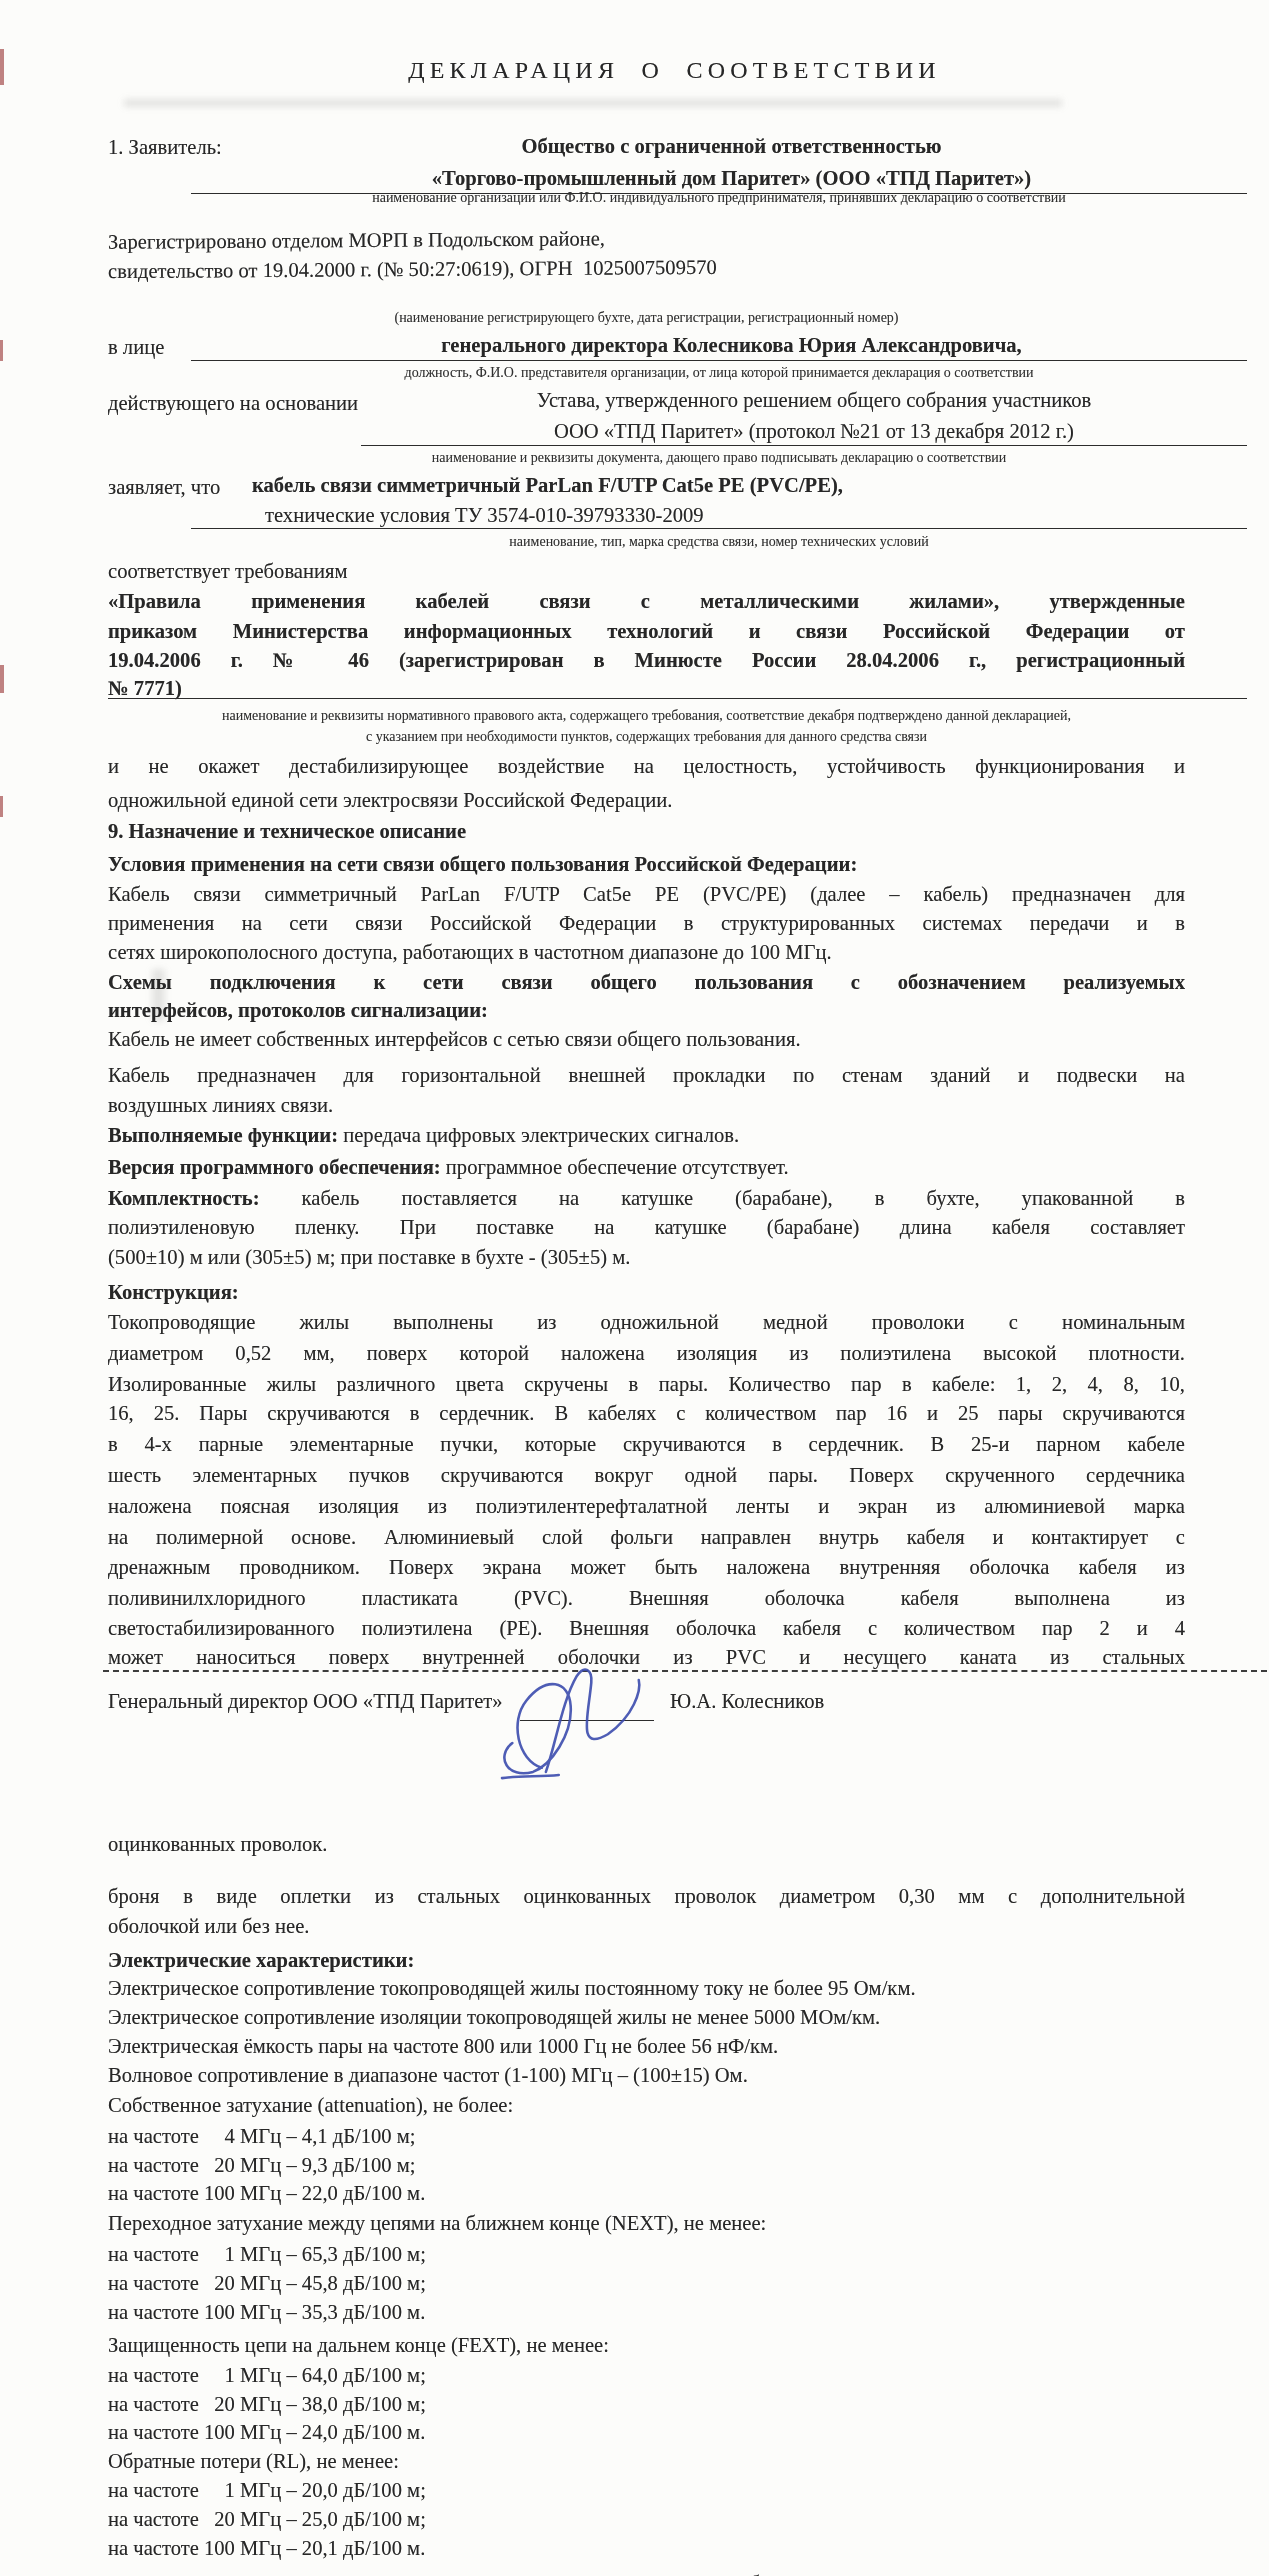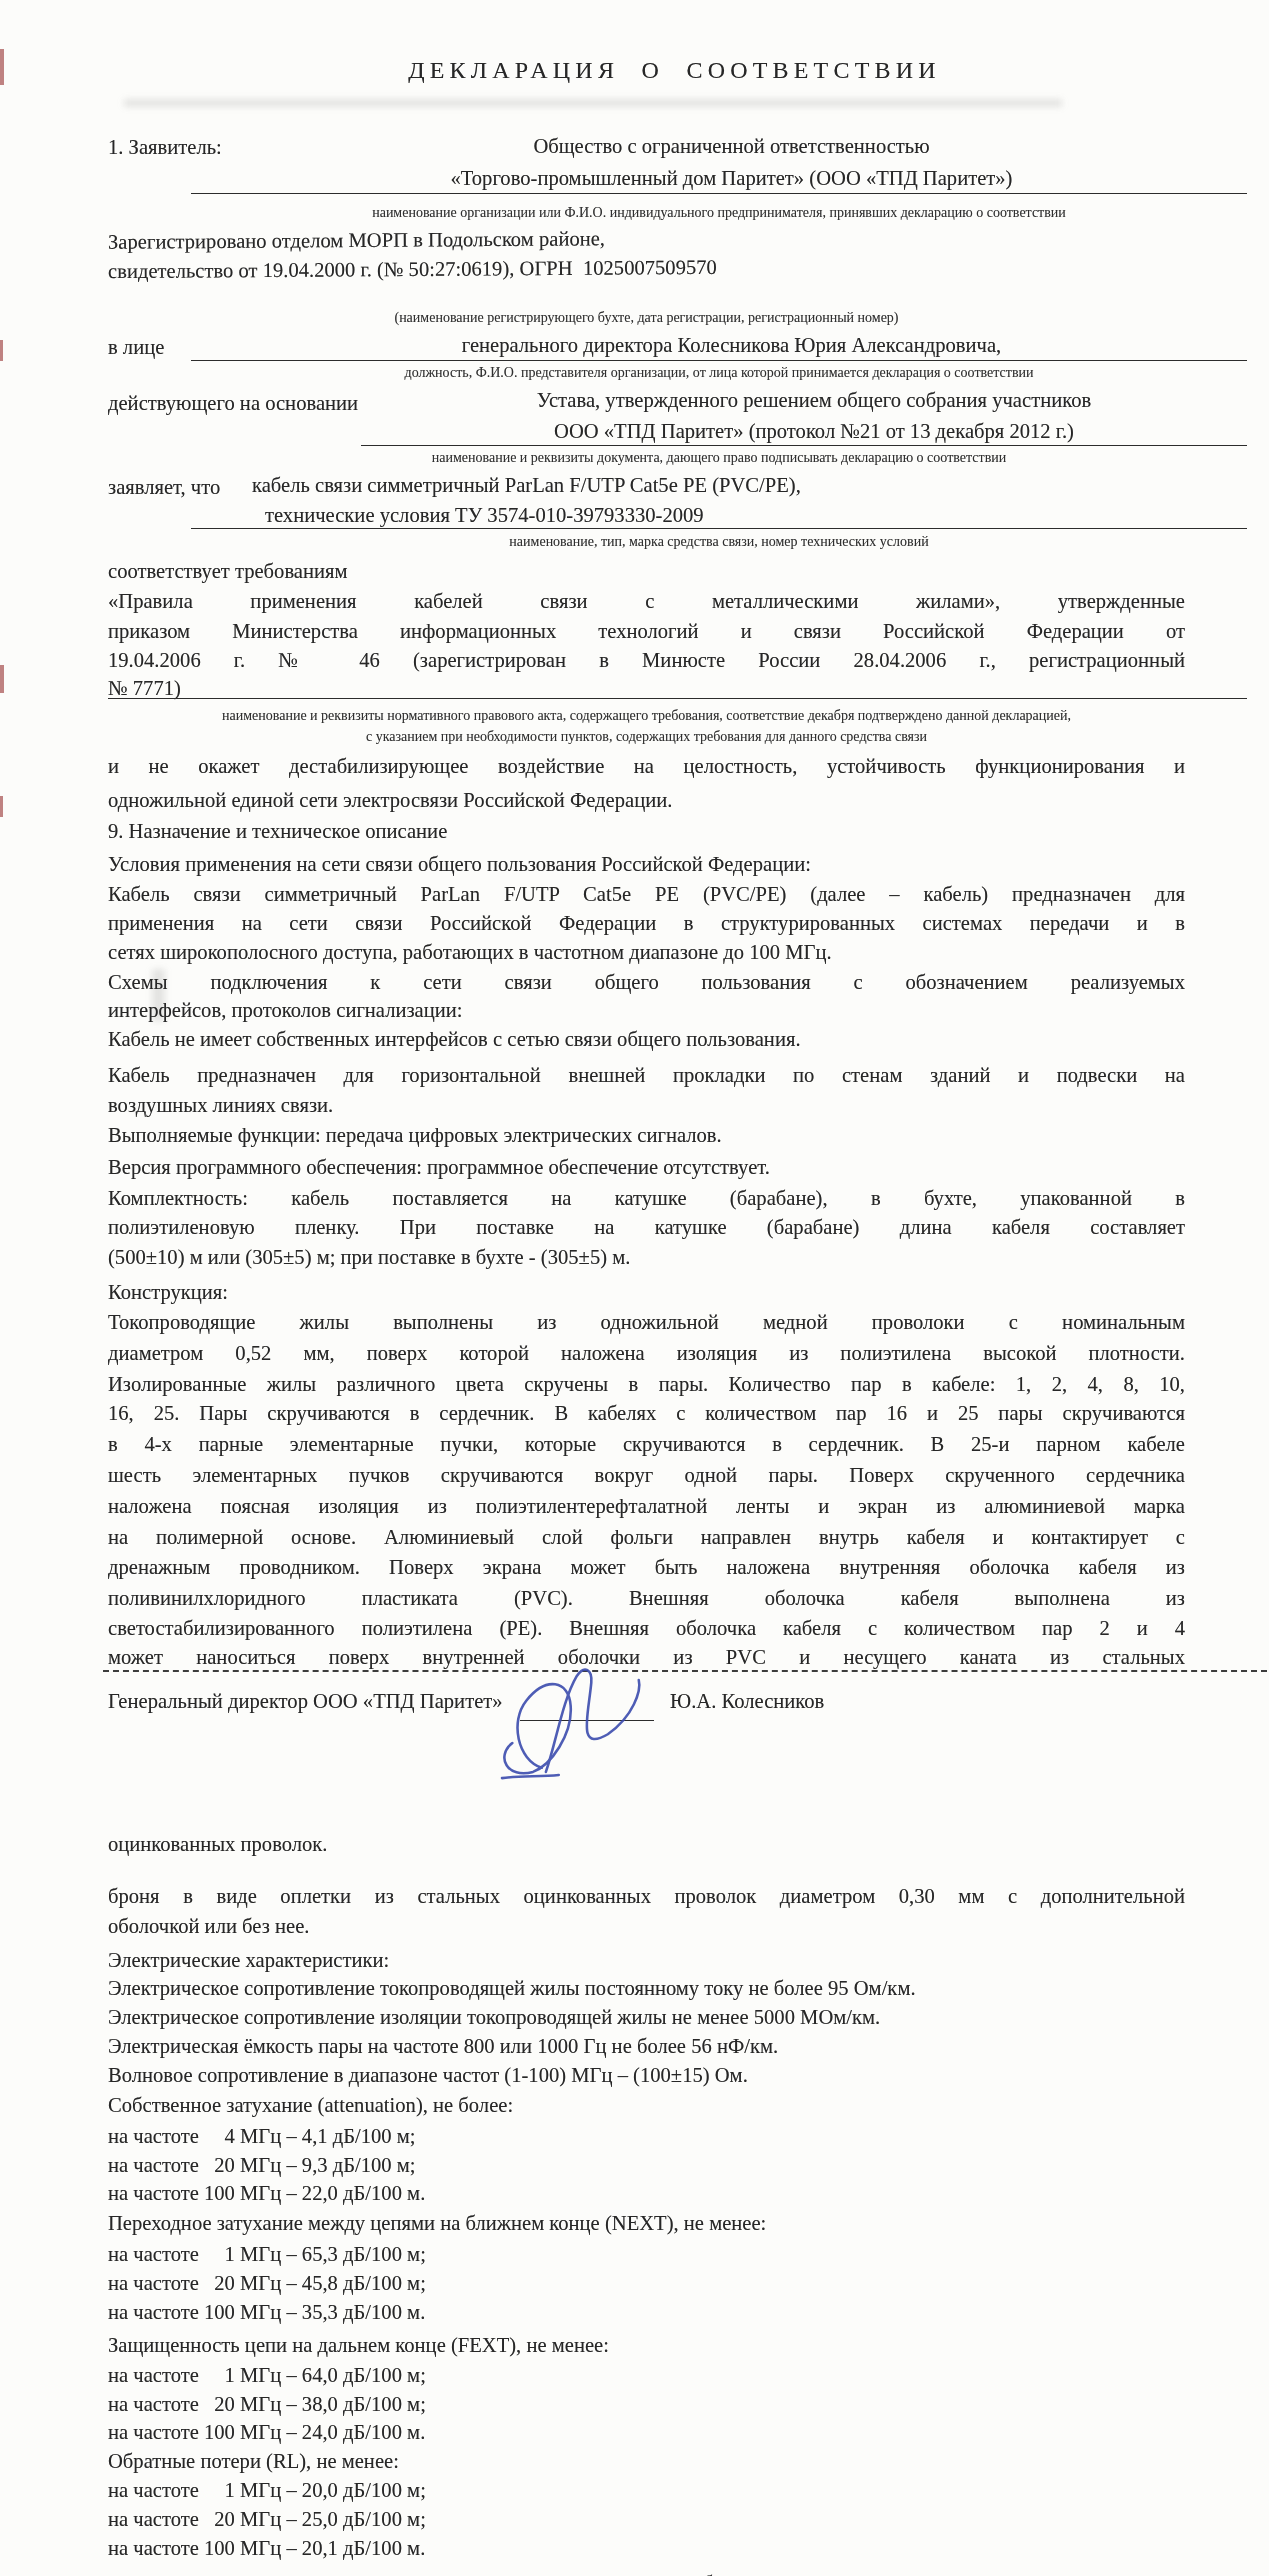--- a/index.html
+++ b/index.html
@@ -1,20 +1,20 @@
 <!DOCTYPE html>
 <html style="font-size:8.2px"><head>
 <meta charset="utf-8">
 <style>
   html,body{margin:0;padding:0;background:#e8e8e6;}
   #page{position:relative;width:1269px;height:3530px;background:#fcfcfa;overflow:hidden;
         font-family:"Liberation Serif",serif;color:#272727;}
   .ln{position:absolute;white-space:pre;font-size:20.6px;line-height:1.05;
       text-shadow:0 0 0.5px rgba(70,70,70,.45);}
-  .b{font-weight:400;}
+  .b{font-weight:700;}
   .c{font-size:14px;color:#303030;text-shadow:0 0 0.5px rgba(90,90,90,.4);}
   .ctr{text-align:center;}
   .j{white-space:normal;text-align:justify;}
   .j::after{content:"";display:inline-block;width:100%;height:0;}
   .rule{position:absolute;height:0;border-top:1.5px solid #2c2c2c;}
   .dash{position:absolute;height:0;border-top:2.1px dashed #3c3c3c;}
   .title{font-size:24px;letter-spacing:5.2px;padding-left:40px;}
   .smudge{position:absolute;background:rgba(110,110,110,.17);filter:blur(3.1px);}
   .redmark{position:absolute;background:rgba(140,30,30,.55);filter:blur(0.5px);}
   svg{position:absolute;overflow:visible;}
@@ -30,21 +30,21 @@
   <div class="redmark" style="left:0;top:665px;width:3.6px;height:28px"></div>
   <div class="redmark" style="left:0;top:796px;width:3.1px;height:20.6px"></div>
   <div class="smudge" style="left:152px;top:969px;width:13.4px;height:52px"></div>
 
   <div class="ln title ctr" style="left:0;top:58px;width:1269px">ДЕКЛАРАЦИЯ  О  СООТВЕТСТВИИ</div>
 
   <div class="ln" style="left:108px;top:137px">1. Заявитель:</div>
   <div class="ln b ctr" style="left:247px;top:136px;width:969px">Общество с ограниченной ответственностью</div>
   <div class="ln b ctr" style="left:247px;top:168px;width:969px">«Торгово-промышленный дом Паритет» (ООО «ТПД Паритет»)</div>
   <div class="rule" style="left:191px;top:193px;width:1056px"></div>
-  <div class="ln c ctr" style="left:191px;top:206px;width:1056px">наименование организации или Ф.И.О. индивидуального предпринимателя, принявших декларацию о соответствии</div>
+  <div class="ln c ctr" style="left:191px;top:191px;width:1056px">наименование организации или Ф.И.О. индивидуального предпринимателя, принявших декларацию о соответствии</div>
 
   <div class="ln" style="left:108px;top:230px;transform:rotate(-.4deg)">Зарегистрировано отделом МОРП в Подольском районе,</div>
   <div class="ln" style="left:108px;top:259px;transform:rotate(-.4deg)">свидетельство от 19.04.2000 г. (№ 50:27:0619), ОГРН  1025007509570</div>
   <div class="ln c ctr" style="left:108px;top:311px;width:1077px">(наименование регистрирующего бухте, дата регистрации, регистрационный номер)</div>
 
   <div class="ln" style="left:108px;top:337px">в лице</div>
   <div class="ln b ctr" style="left:247px;top:335px;width:969px">генерального директора Колесникова Юрия Александровича,</div>
   <div class="rule" style="left:191px;top:360px;width:1056px"></div>
   <div class="ln c ctr" style="left:191px;top:366px;width:1056px">должность, Ф.И.О. представителя организации, от лица которой принимается декларация о соответствии</div>
 

